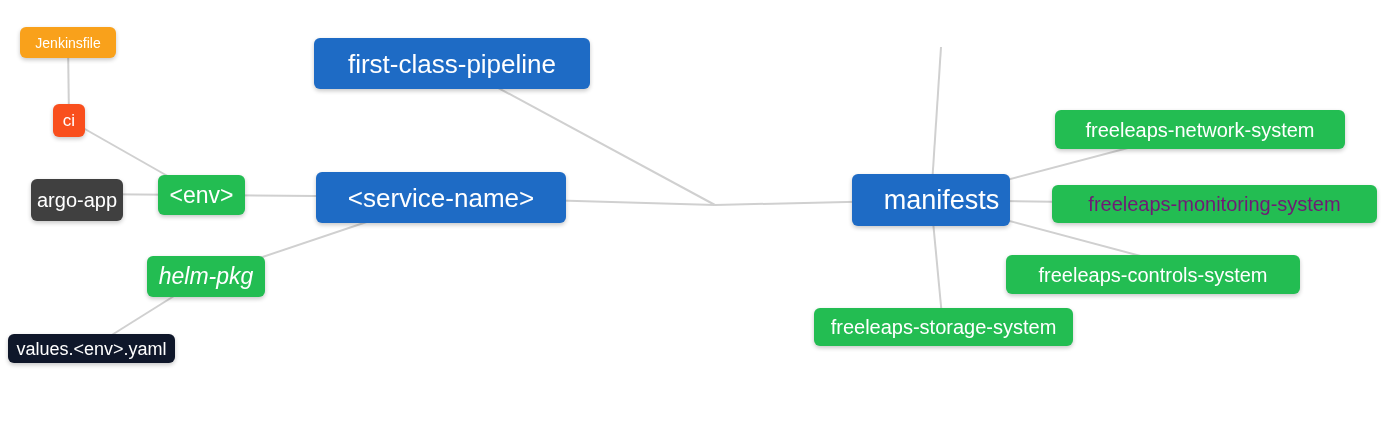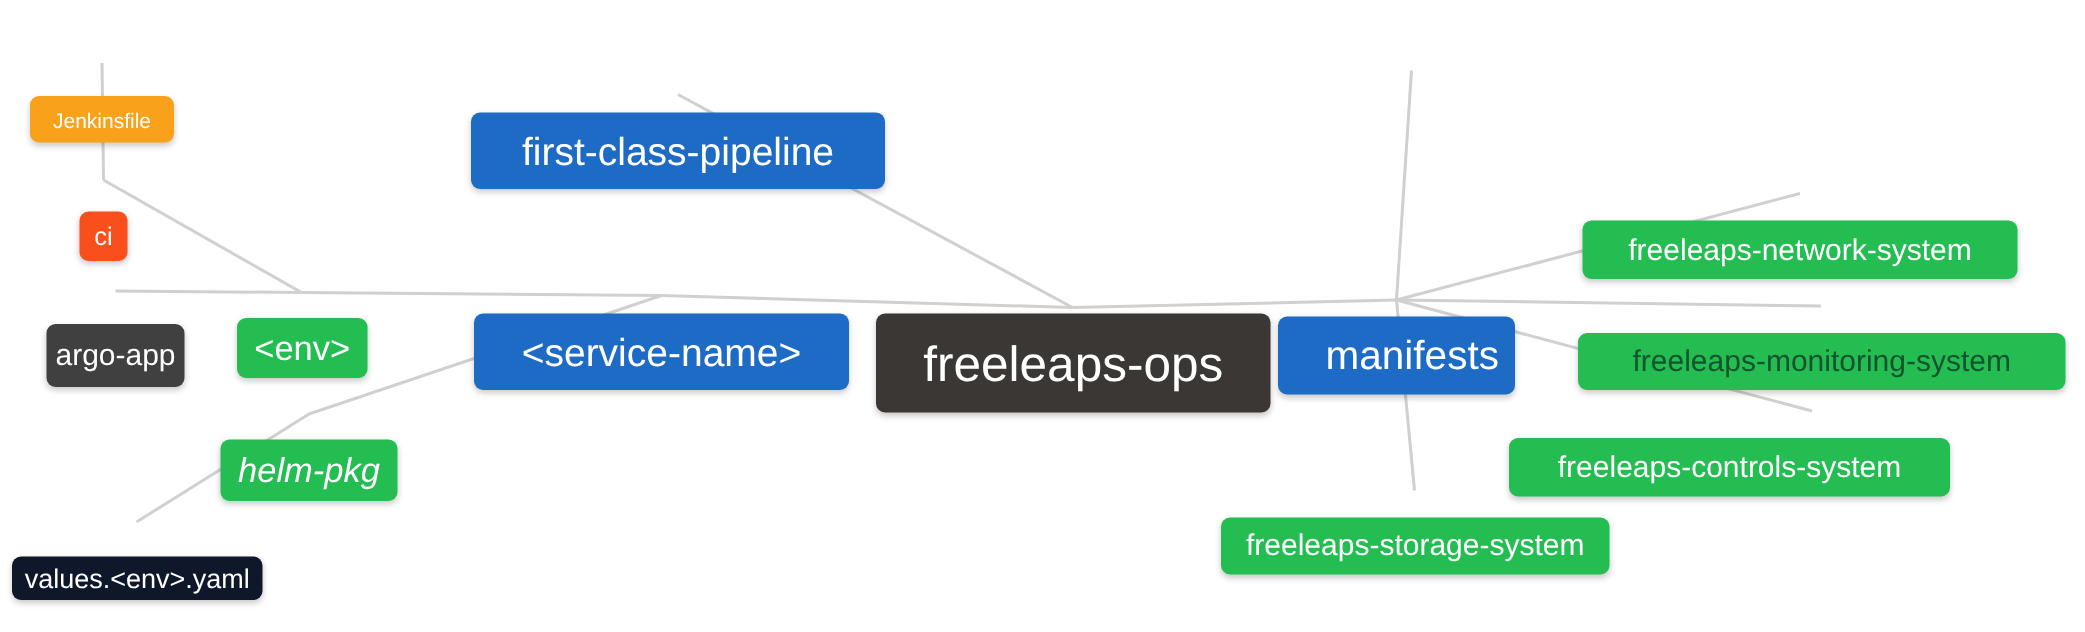--- a/index.html
+++ b/index.html
@@ -31,21 +31,20 @@
     display: flex;
     align-items: center;
     justify-content: center;
     color: #ffffff;
     border-radius: 6px;
     white-space: nowrap;
     box-shadow: 0 2px 4px rgba(0,0,0,0.22);
     cursor: pointer;
     box-sizing: border-box;
     line-height: 1;
-    margin-top: 37px;
   }
 </style>
 </head>
 <body>
 
 <div class="canvas">
 
   <svg class="edges" width="1390" height="421" viewBox="0 0 1390 421">
     <line x1="68" y1="42" x2="69" y2="120" stroke="#D0D0D0"></line>
     <line x1="69" y1="120" x2="201" y2="195" stroke="#D0D0D0"></line>
@@ -72,26 +71,25 @@
   <div class="node" style="left: 158px; top: 175px; width: 87px; height: 40px; font-size: 23px; background: rgb(35, 189, 82); color: rgb(255, 255, 255);">&lt;env&gt;</div>
 
   <div class="node" style="left: 147px; top: 256px; width: 118px; height: 41px; font-size: 23px; background: rgb(35, 189, 82); color: rgb(255, 255, 255); font-style: italic;">helm-pkg</div>
 
   <div class="node" style="left: 8px; top: 334px; width: 167px; height: 29px; font-size: 18px; background: #0f172a; color: rgb(255, 255, 255);">values.&lt;env&gt;.yaml</div>
 
   <div class="node" style="left: 314px; top: 38px; width: 276px; height: 51px; font-size: 26px; background: rgb(30, 107, 197); color: rgb(255, 255, 255);">first-class-pipeline</div>
 
   <div class="node" style="left: 316px; top: 172px; width: 250px; height: 51px; font-size: 26px; background: rgb(30, 107, 197); color: rgb(255, 255, 255);">&lt;service-name&gt;</div>
 
-  <div class="node" style="left: 584px; top: 172px; width: 263px; height: 66px; font-size: 33px; background: rgb(59, 55, 52); color: rgb(255, 255, 255);">freeleaps-ops</div>
 
   <div class="node" style="left: 852px; top: 174px; width: 158px; height: 52px; font-size: 27px; background: rgb(30, 107, 197); color: rgb(255, 255, 255); padding-left: 21px;">manifests</div>
 
 
   <div class="node" style="left: 1055px; top: 110px; width: 290px; height: 39px; font-size: 20px; background: rgb(35, 189, 82); color: rgb(255, 255, 255);">freeleaps-network-system</div>
 
-  <div class="node" style="left: 1052px; top: 185px; width: 325px; height: 38px; font-size: 20px; background: rgb(35, 189, 82); color: #14532d;">freeleaps-monitoring-system</div>
+  <div class="node" style="left: 1052px; top: 185px; width: 325px; height: 38px; font-size: 20px; background: rgb(35, 189, 82); color: #701a75;">freeleaps-monitoring-system</div>
 
   <div class="node" style="left: 1006px; top: 255px; width: 294px; height: 39px; font-size: 20px; background: rgb(35, 189, 82); color: rgb(255, 255, 255);">freeleaps-controls-system</div>
 
   <div class="node" style="left: 814px; top: 308px; width: 259px; height: 38px; font-size: 20px; background: rgb(35, 189, 82); color: rgb(255, 255, 255); text-align: center;">freeleaps-storage-system</div>
 
 </div>
 
 </body></html>

